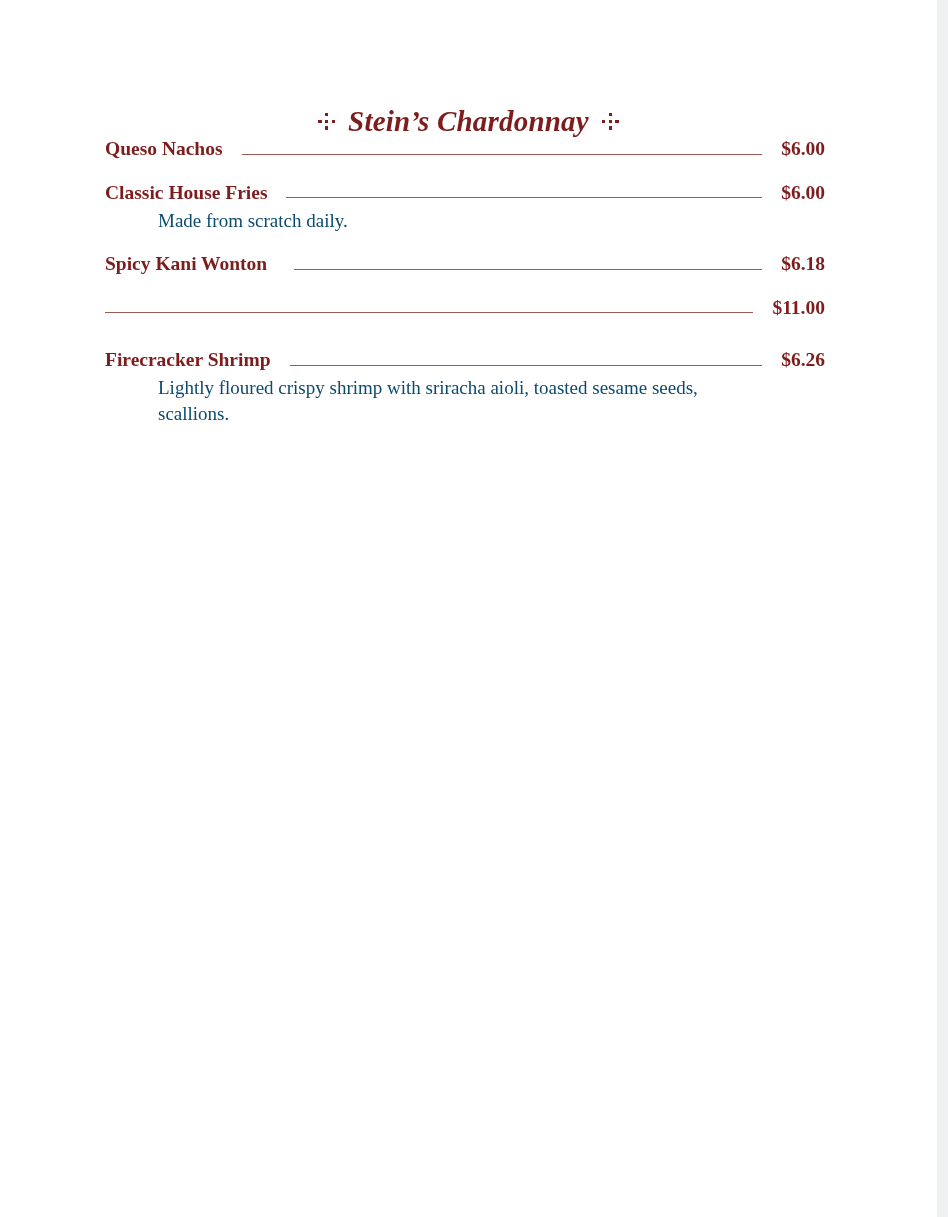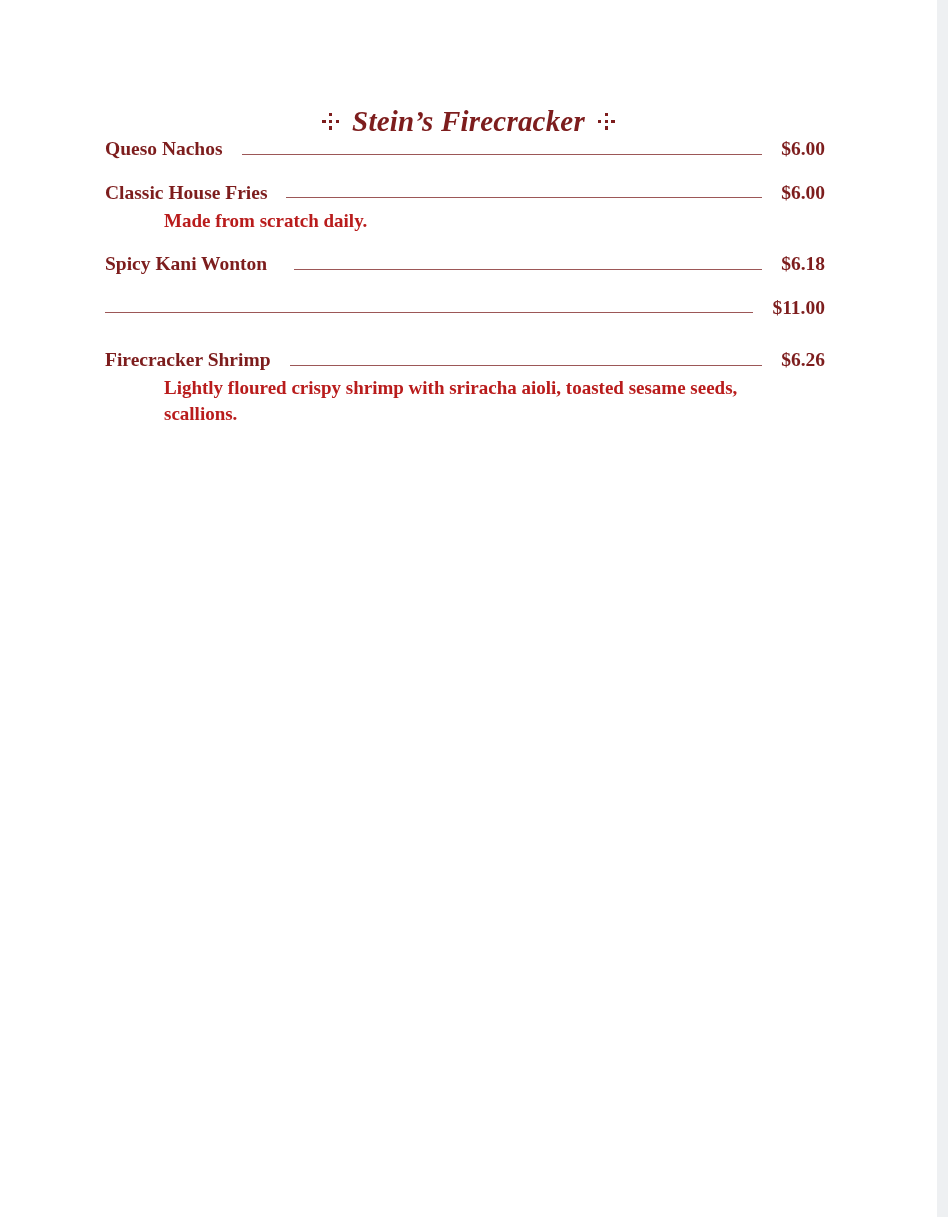--- a/index.html
+++ b/index.html
@@ -114,26 +114,26 @@
     flex: 0 0 auto;
   }
 
   
   .menu-item.gap .leader { margin-left: 8px; }
 
   
   .menu-item.short { padding-right: 165px; }
 
   .item-desc {
-    margin: 7px;
+    margin: 1px;
     padding-left: 52px;
     padding-right: 60px;
     font-size: 19px;
-    font-weight: bold;
-    color: #b91c1c;
+    font-weight: normal;
+    color: #0c4a6e;
     line-height: 1.32;
     max-width: 620px;
   }
 
   
   .menu-item { margin-bottom: 20px; }
   .menu-item.has-desc { margin-bottom: 18px; }
   .menu-item.tight { margin-bottom: 19px; }
   .menu-item.loose { margin-bottom: 28px; }
   .menu-item .item-desc { margin-top: 4px; }
@@ -141,21 +141,21 @@
 </head>
 <body>
 
 <div class="page">
 
   <div class="title-block">
     <div class="title">
       <span class="ornament">
         <i class="c"></i><i class="n"></i><i class="s"></i><i class="w"></i><i class="e"></i>
       </span>
-      <span class="title-text">Stein’s Firecracker</span>
+      <span class="title-text">Stein’s Chardonnay</span>
       <span class="ornament">
         <i class="c"></i><i class="n"></i><i class="s"></i><i class="w"></i><i class="e"></i>
       </span>
     </div>
   </div>
 
   <ul class="menu">
 
     <li class="menu-item tight">
       <div class="item-line">

